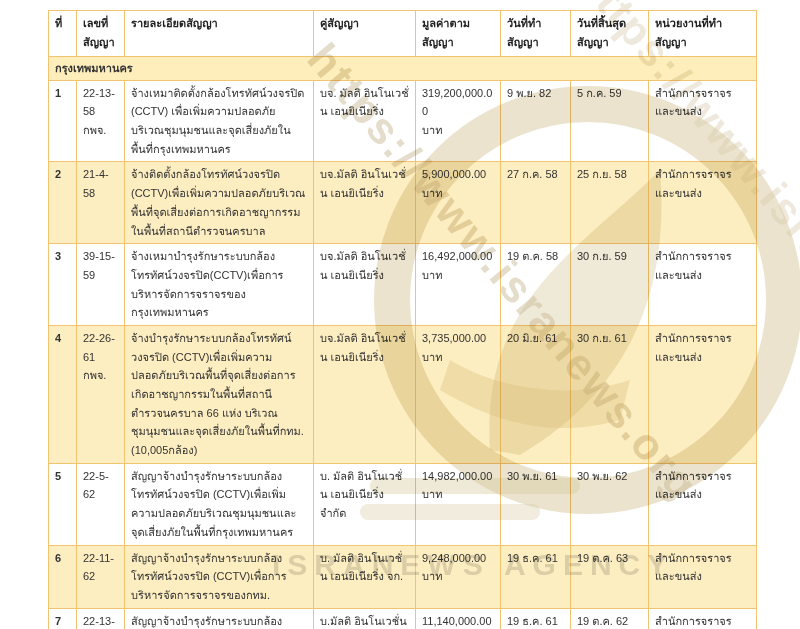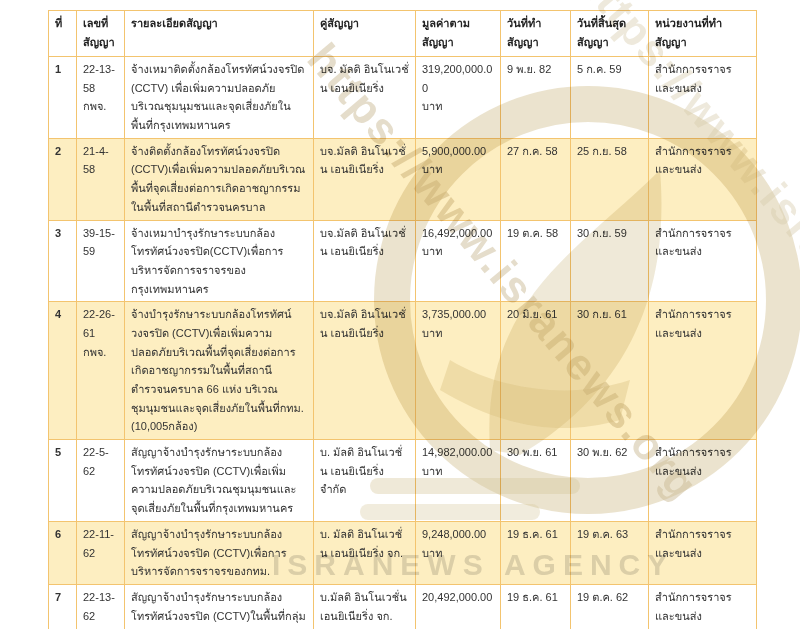--- a/index.html
+++ b/index.html
@@ -52,20 +52,23 @@
     <thead>
       <tr class="head-row">
         <th>ที่</th>
         <th>เลขที่สัญญา</th>
         <th>รายละเอียดสัญญา</th>
         <th>คู่สัญญา</th>
         <th>มูลค่าตามสัญญา</th>
         <th>วันที่ทำสัญญา</th>
         <th>วันที่สิ้นสุดสัญญา</th>
         <th>หน่วยงานที่ทำสัญญา</th>
+      </tr>
+      <tr class="section-row">
+        <td colspan="8">กรุงเทพมหานคร</td>
       </tr>
     </thead>
     <tbody>
         <tr>
     <td style="font-weight:bold">1</td>
     <td>22-13-58 กพจ.</td>
     <td>จ้างเหมาติดตั้งกล้องโทรทัศน์วงจรปิด (CCTV) เพื่อเพิ่มความปลอดภัยบริเวณชุมนุมชนและจุดเสี่ยงภัยในพื้นที่กรุงเทพมหานคร</td>
     <td>บจ. มัลติ อินโนเวชั่น เอนยิเนียริ่ง</td>
     <td>
       <div>319,200,000.00</div>
@@ -139,21 +142,21 @@
     <td>19 ธ.ค. 61</td>
     <td>19 ต.ค. 63</td>
     <td>สำนักการจราจรและขนส่ง</td>
   </tr>
         <tr>
     <td style="font-weight:bold">7</td>
     <td>22-13-62</td>
     <td>สัญญาจ้างบำรุงรักษาระบบกล้องโทรทัศน์วงจรปิด (CCTV)ในพื้นที่กลุ่มกรุงเทพกลาง กรุงเทพตะวันออก และกรุงเทพเหนือ</td>
     <td>บ.มัลติ อินโนเวชั่น เอนยิเนียริ่ง จก.</td>
     <td>
-      <div>20,492,000.00</div>
+      <div>11,140,000.00</div>
 
     </td>
     <td>19 ธ.ค. 61</td>
     <td>19 ต.ค. 62</td>
     <td>สำนักการจราจรและขนส่ง</td>
   </tr>
       </tbody>
 
   </table>
 </div>

